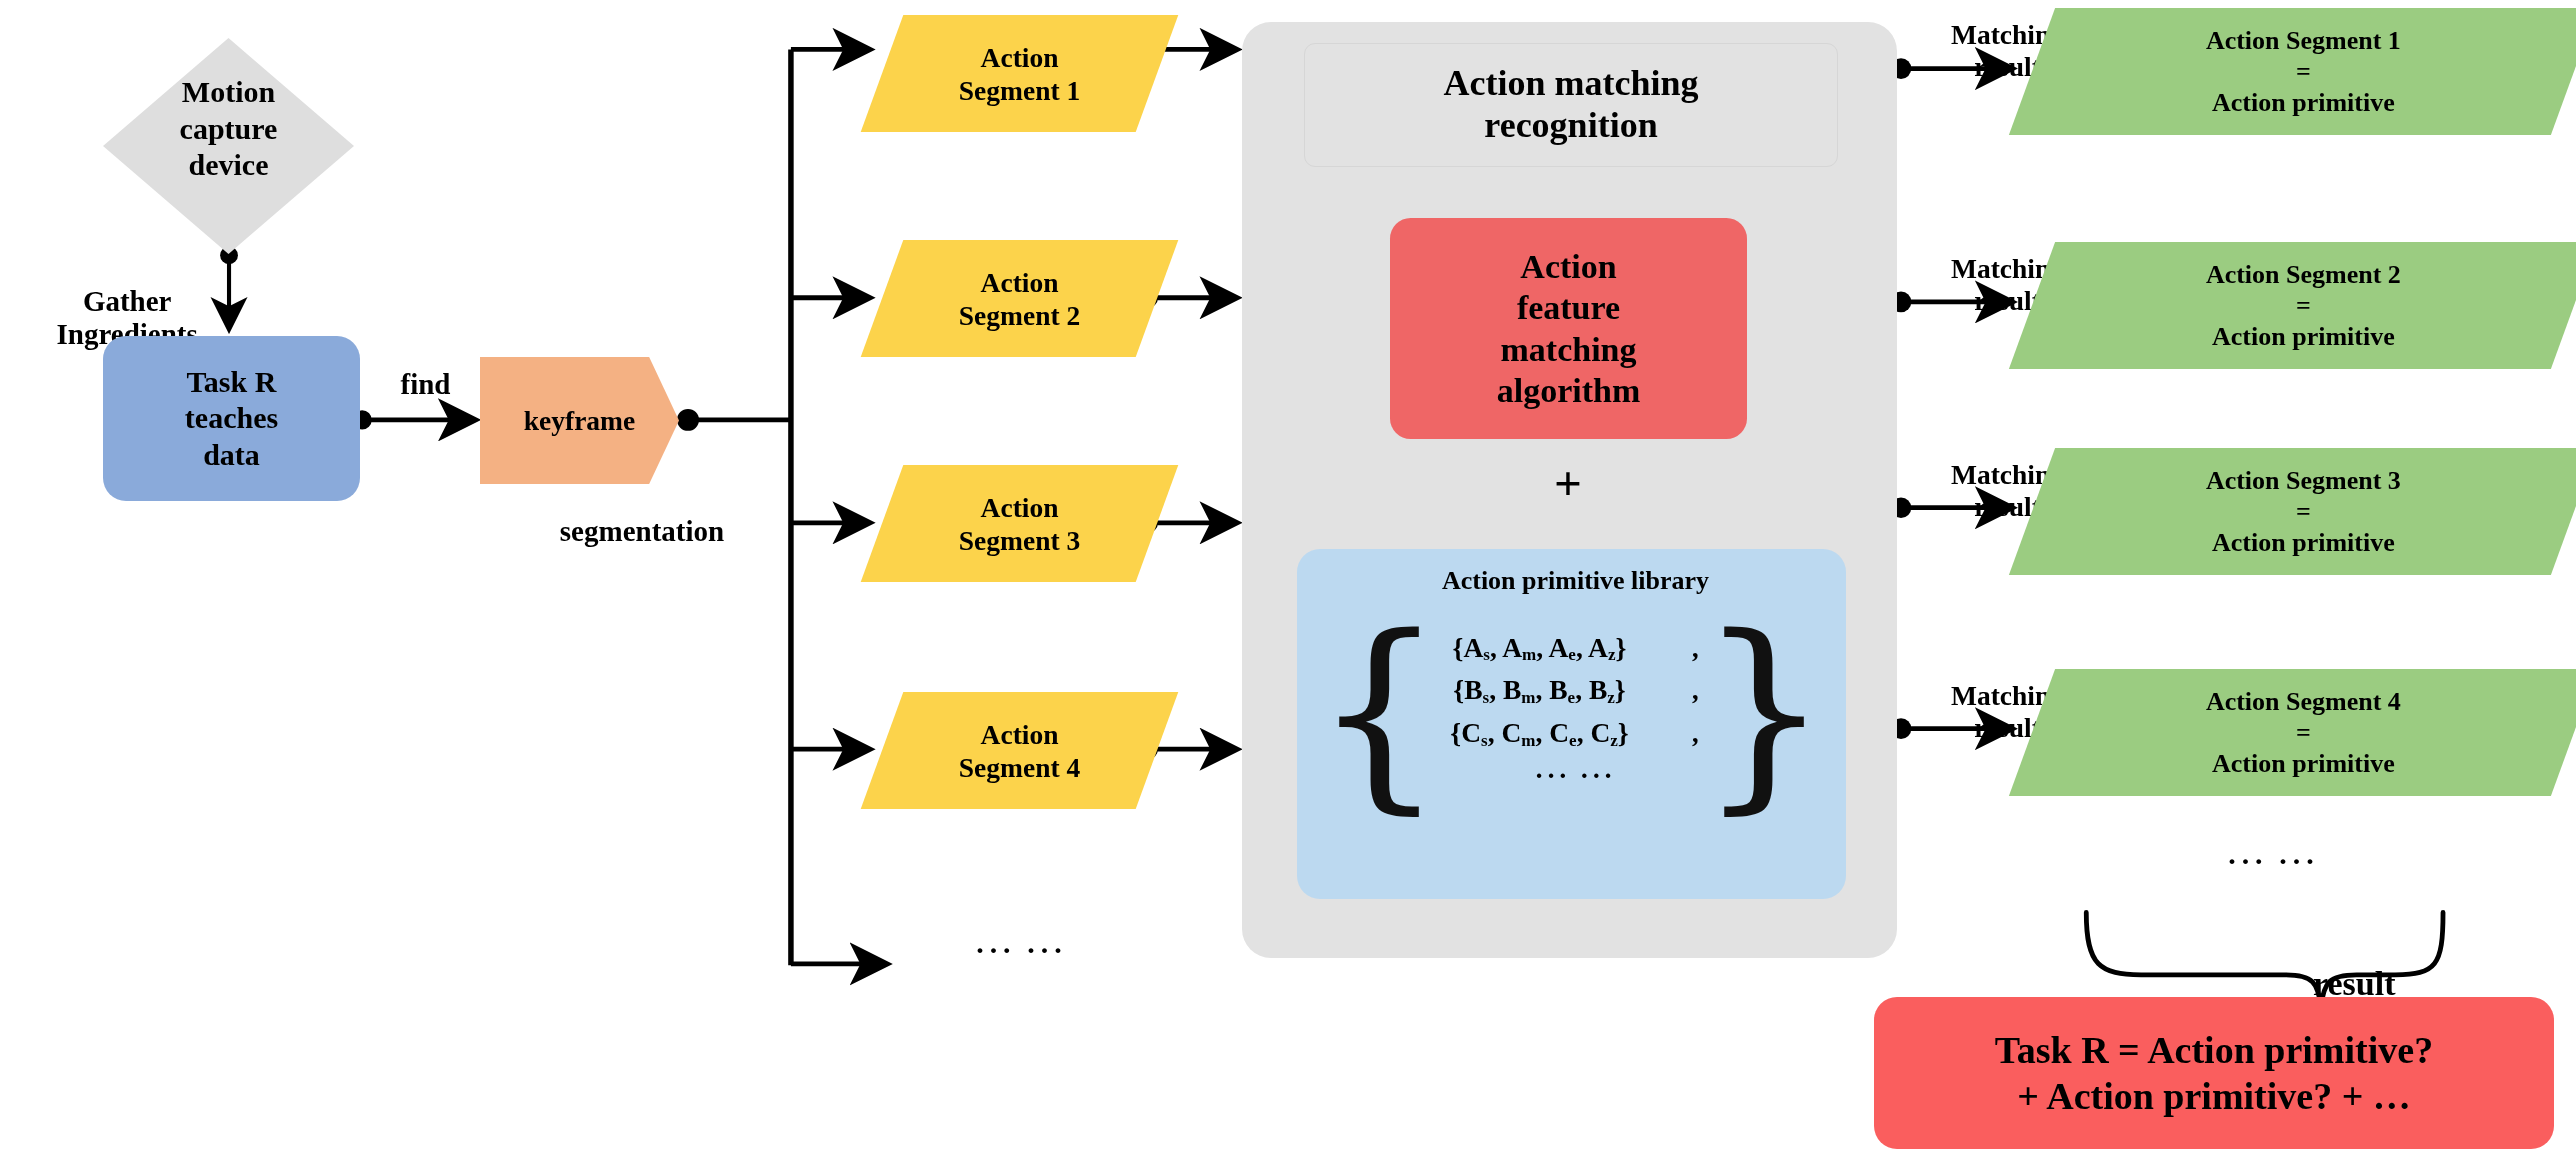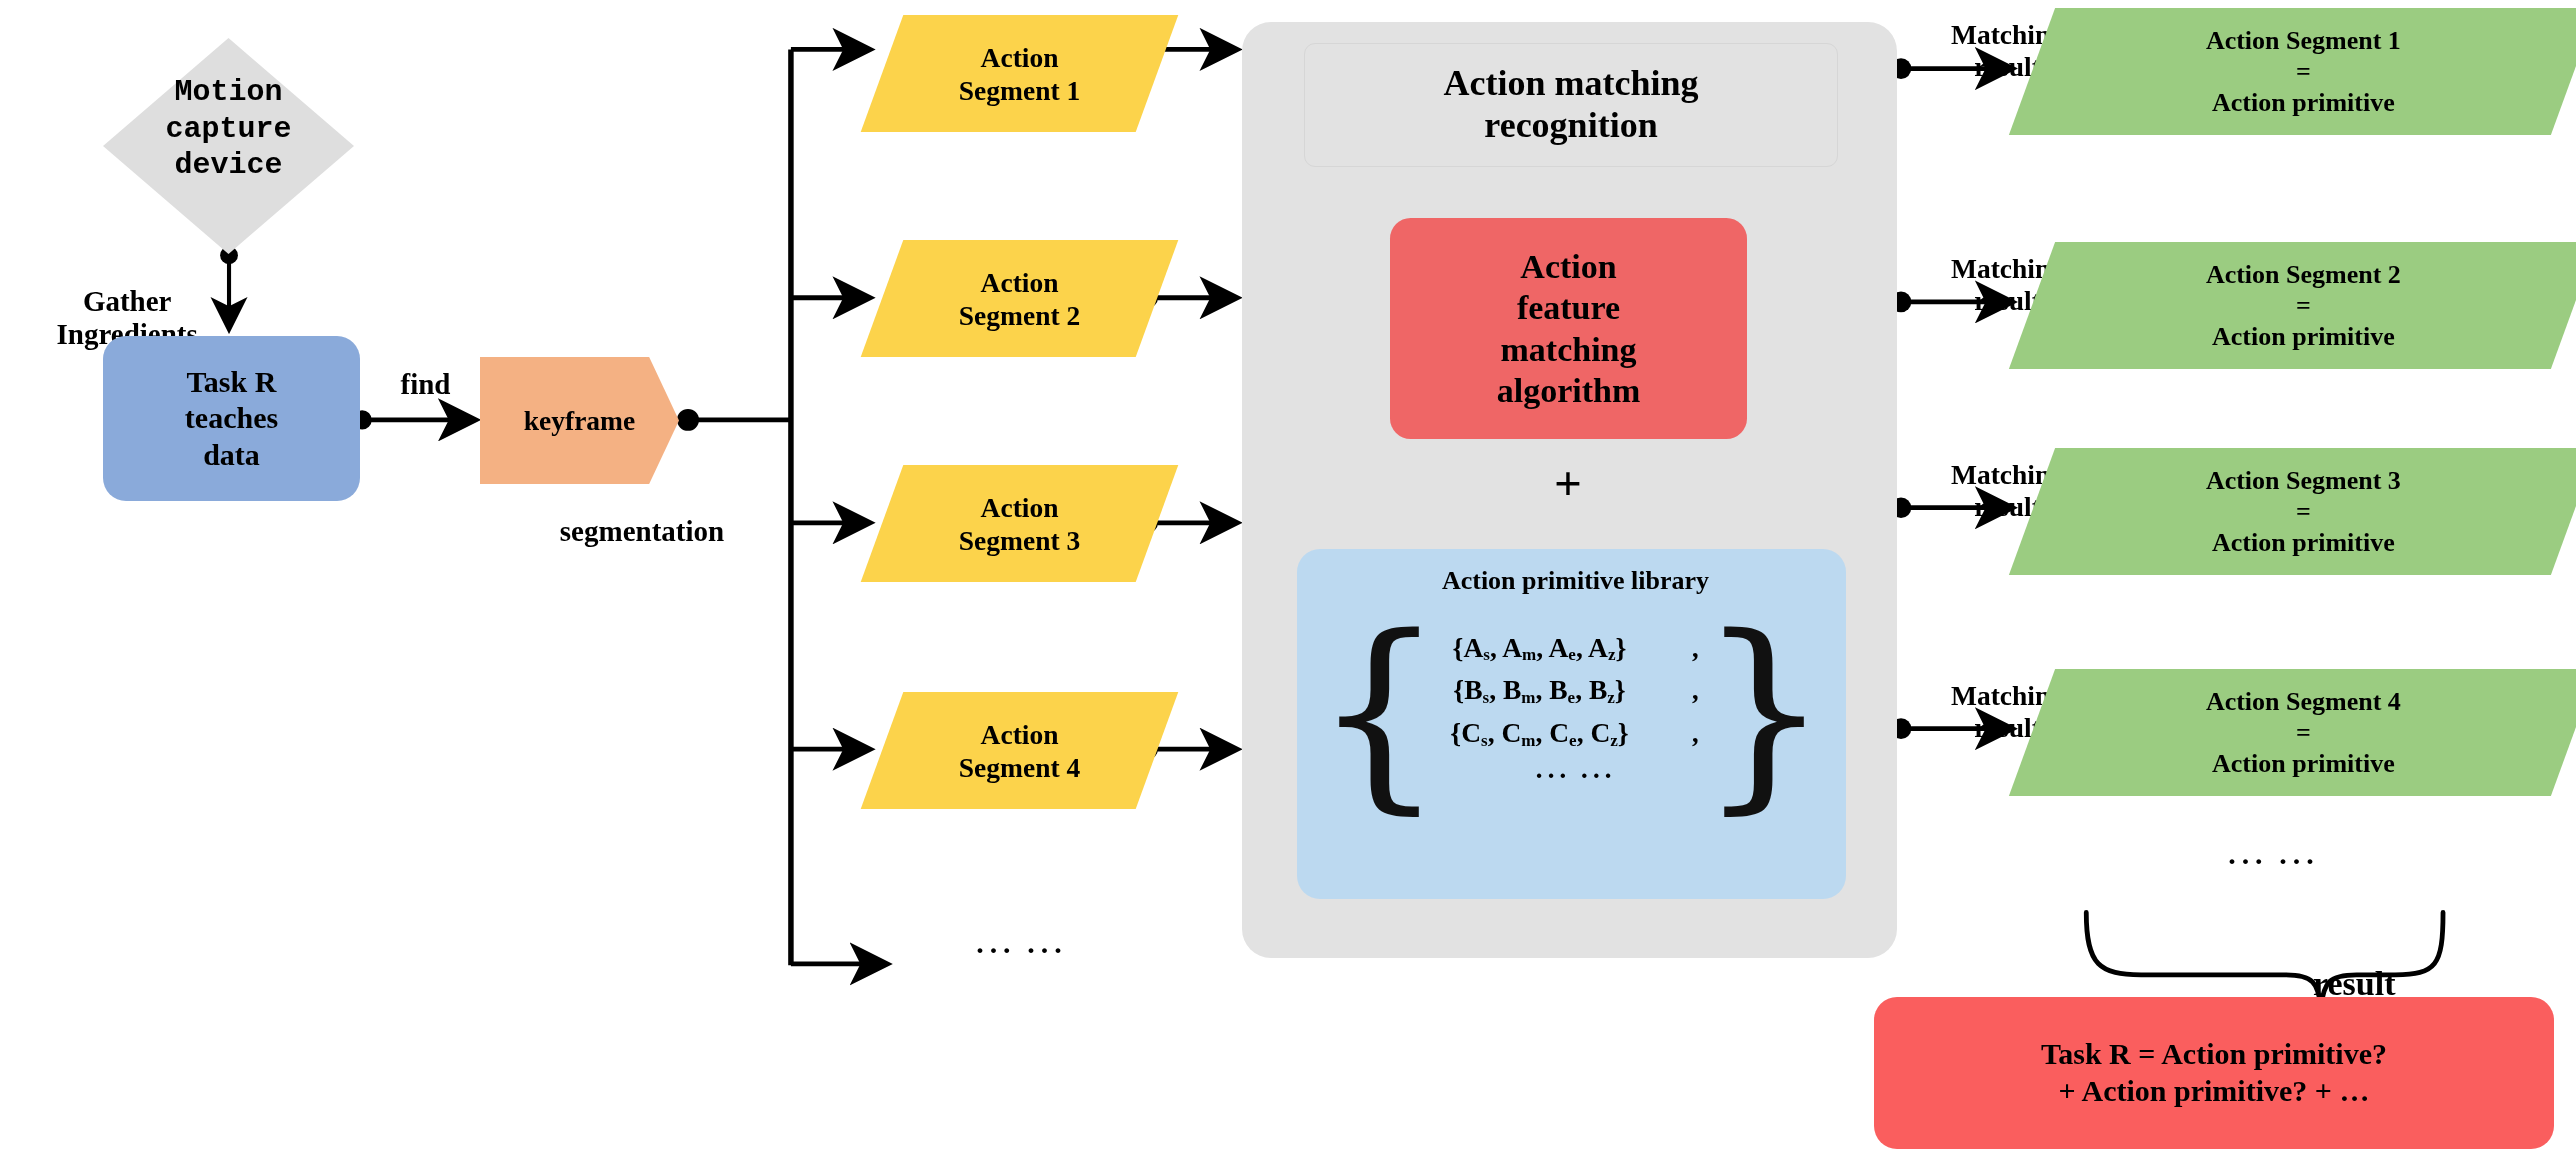--- a/index.html
+++ b/index.html
@@ -10,21 +10,21 @@
   #canvas {
     position: relative;
     width: 2576px;
     height: 1154px;
     background: #ffffff;
     font-family: "Liberation Serif", "DejaVu Serif", serif;
     overflow: hidden;
   }
 
   
-  .diamond-wrap { position: absolute; left: 103px; top: 38px; width: 251px; height: 216px; font-family: Liberation Mono, monospace; }
+  .diamond-wrap { position: absolute; left: 103px; top: 38px; width: 251px; height: 216px; }
   .diamond-shape {
     position: absolute; inset: 0;
     background: #dedede;
     clip-path: polygon(50% 0%, 100% 50%, 50% 100%, 0% 50%);
   }
   .diamond-label {
     position: absolute; left: 0; top: 36px; width: 100%;
     text-align: center; font-size: 30px; font-weight: bold; line-height: 1.22;
     white-space: pre-line;
   }
@@ -104,21 +104,21 @@
   .lib-ellipsis { font-size: 27.5px; font-weight: bold; text-align: center; width: 100%; letter-spacing: 2.7px; margin-top: 5.5px;}
   .brace-l, .brace-r {
     position: absolute; font-size: 206px; font-weight: 300; line-height: 1;
     font-family: "DejaVu Serif", serif; color: #111;
   }
 
   .red-final {
     position: absolute; left: 1874px; top: 997px; width: 680px; height: 152px;
     background: #fa5e5e; border-radius: 23px;
     display: flex; align-items: center; justify-content: center;
-    text-align: center; font-weight: bold; font-size: 30px; line-height: 1.22; white-space: pre-line;
+    text-align: center; font-weight: bold; font-size: 38px; line-height: 1.22; white-space: pre-line;
   }
 
   
   .edge-label { position: absolute; font-weight: bold; white-space: pre-line; text-align: center; line-height: 1.15; }
 
   
   svg.wires { position: absolute; left: 0; top: 0; width: 2576px; height: 1154px; pointer-events: none; }
 
   .ellipsis-mid { position: absolute; font-size: 30px; font-weight: bold; letter-spacing: 3.4px; }
 </style>

